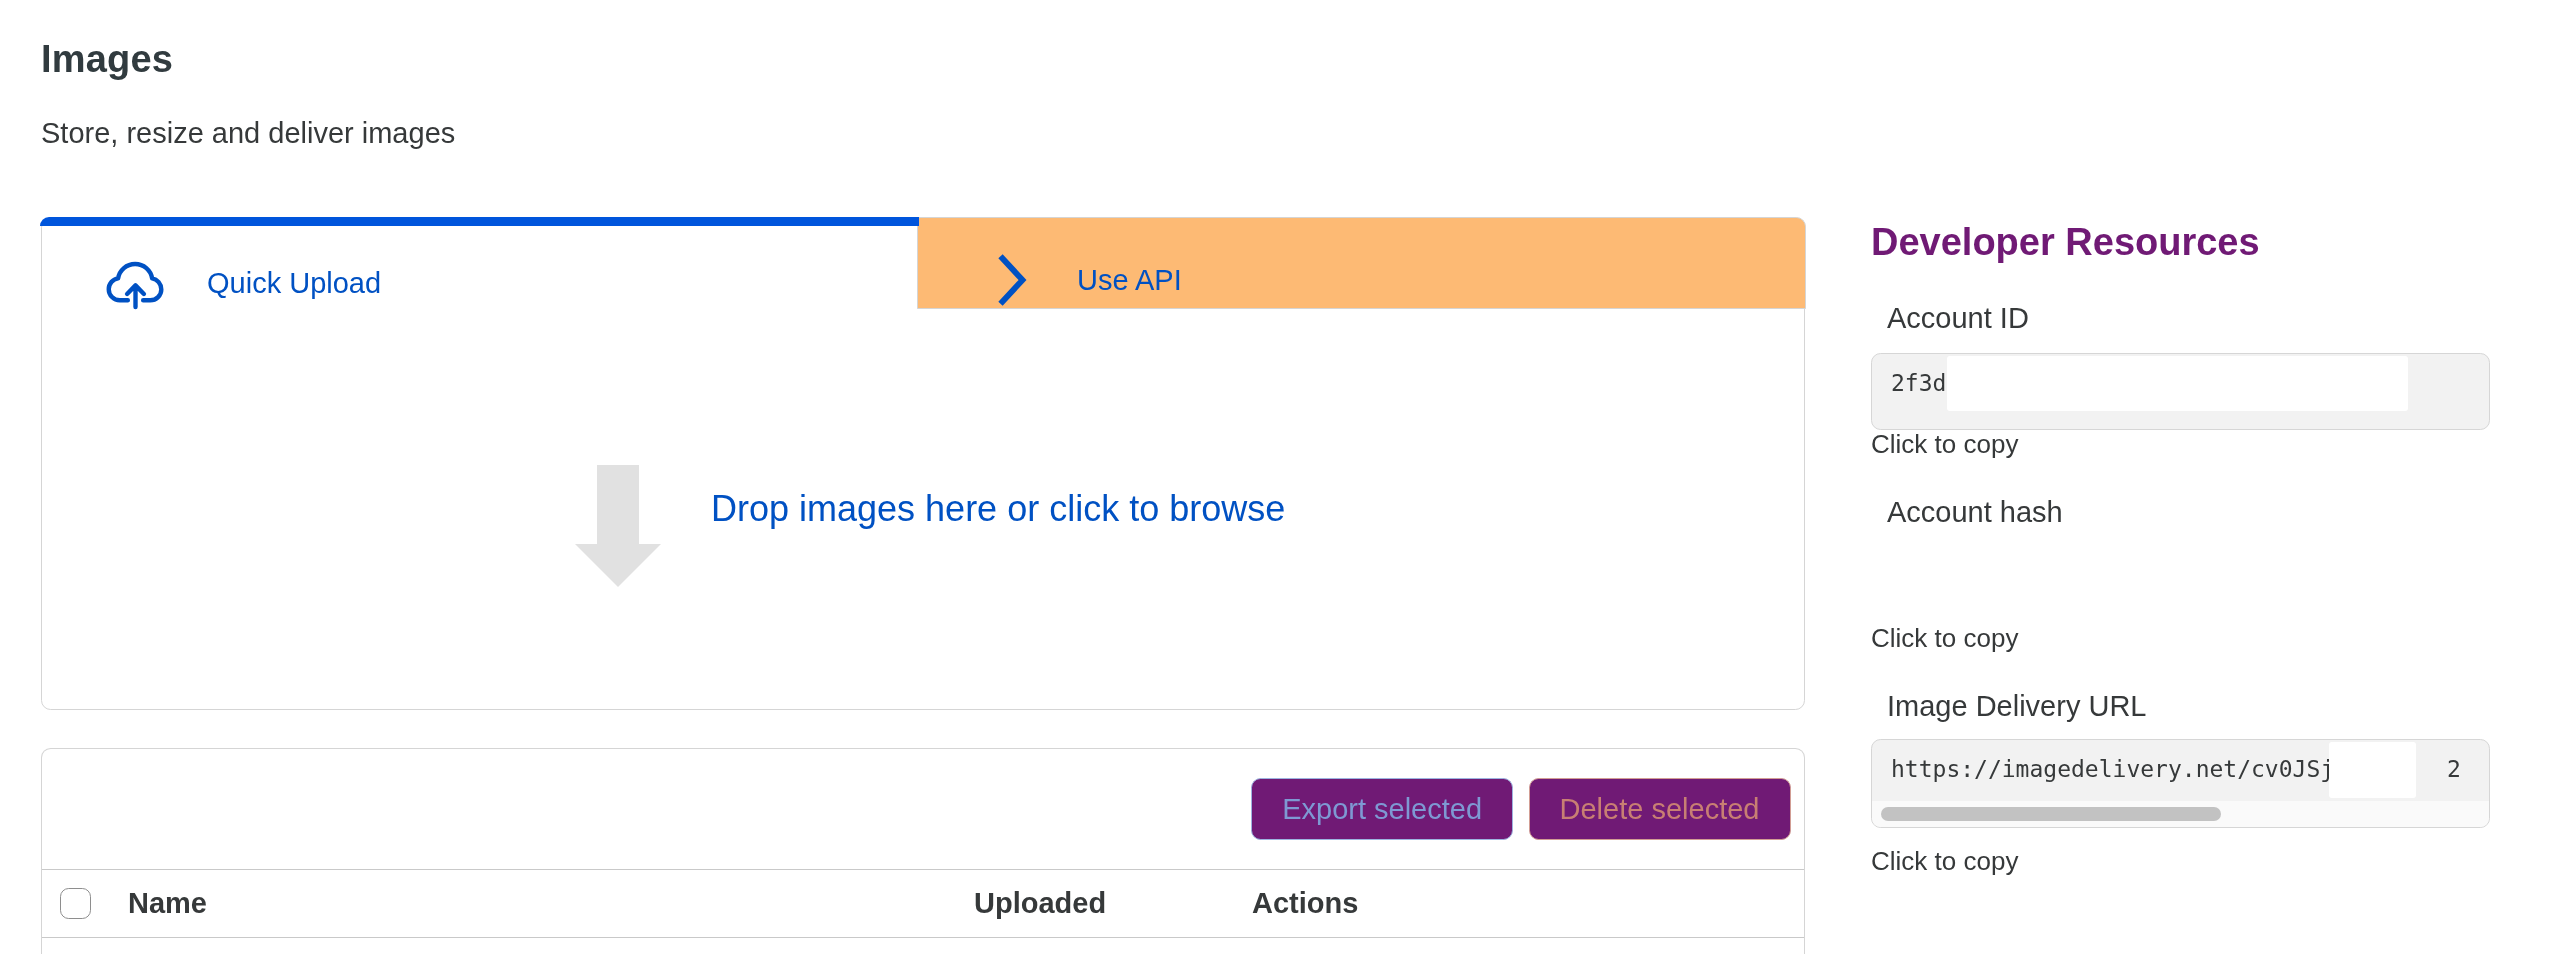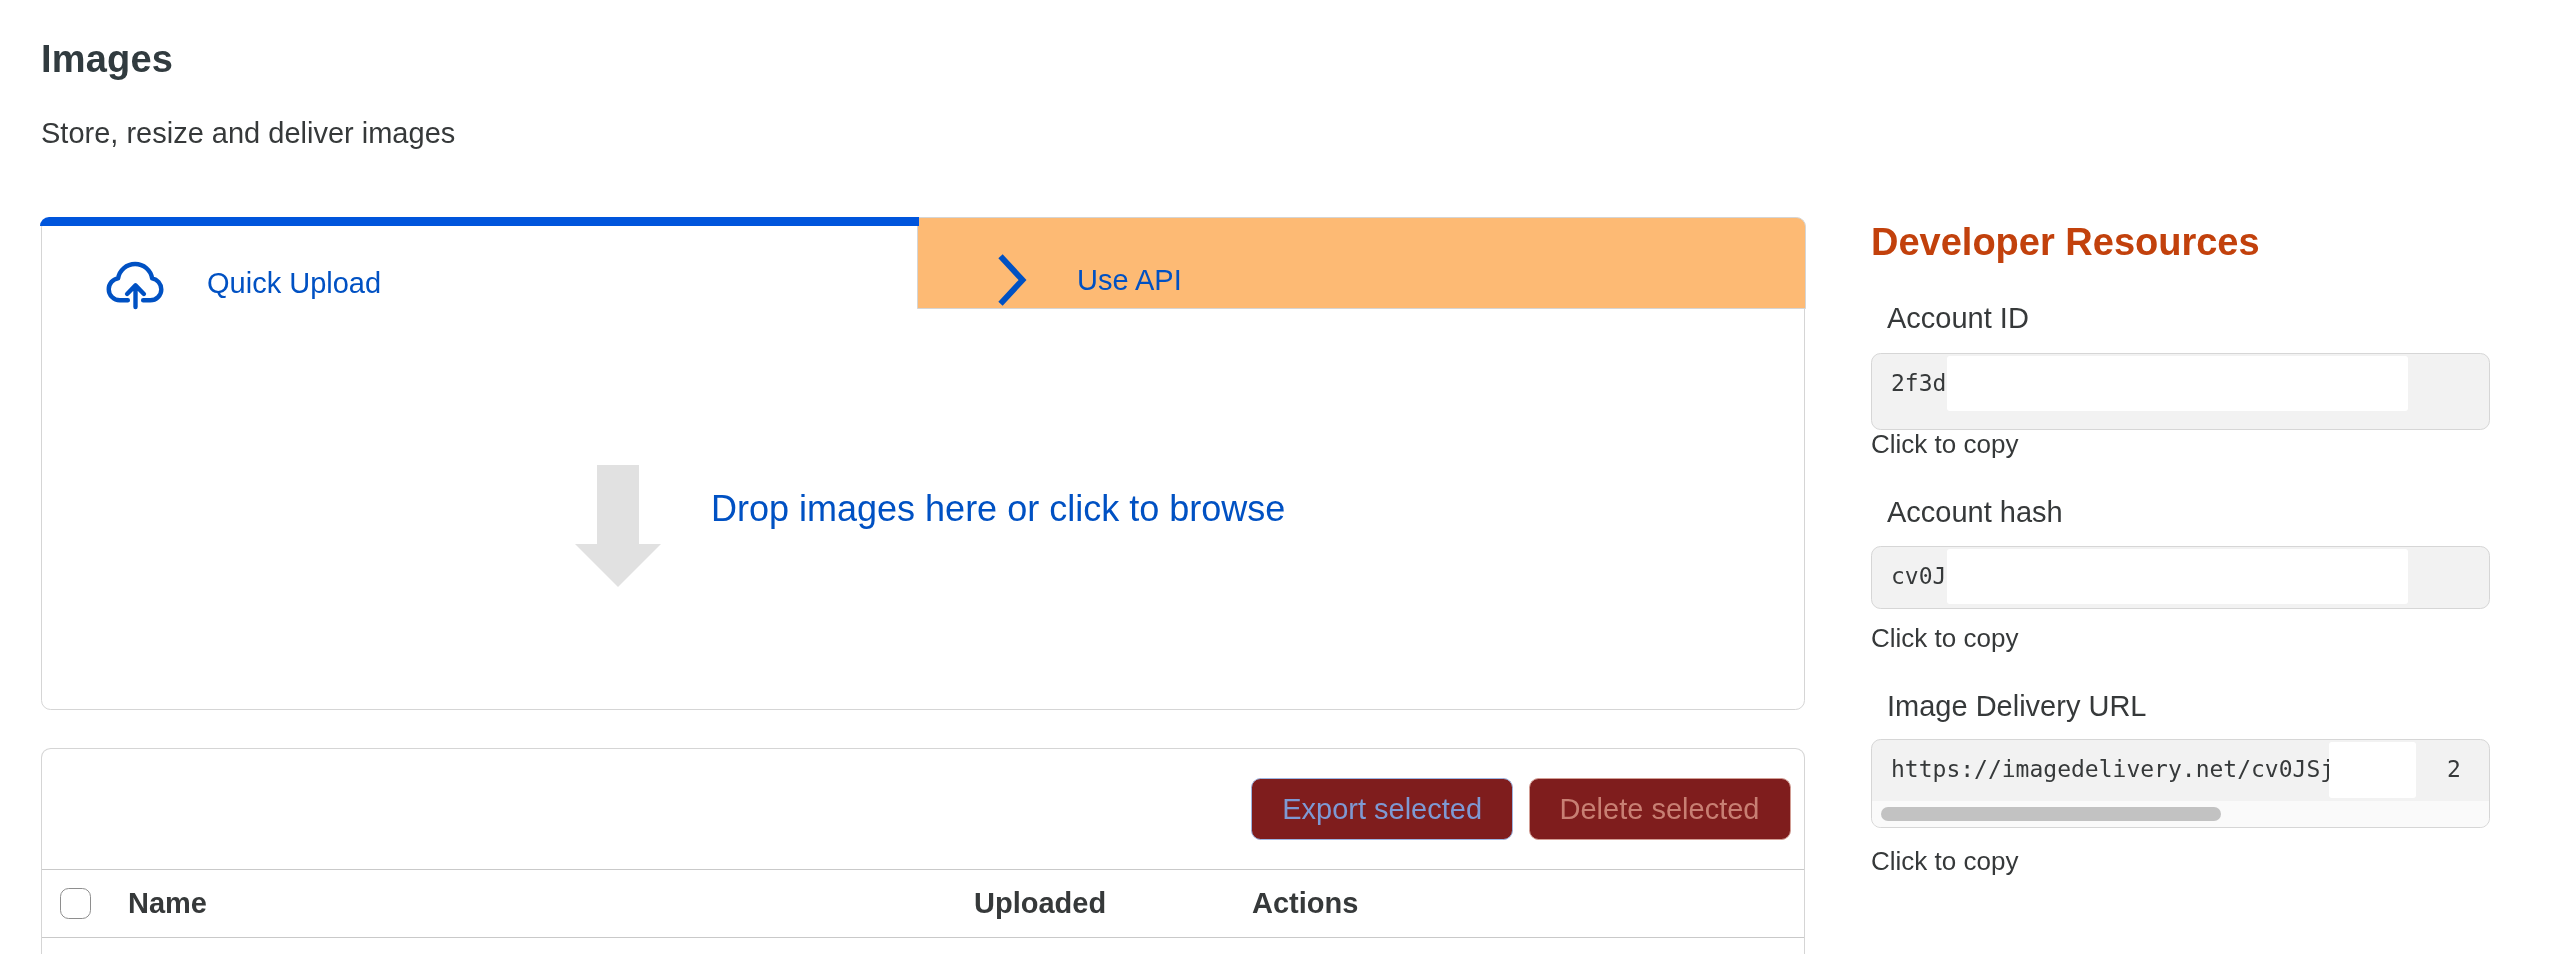--- a/index.html
+++ b/index.html
@@ -61,21 +61,21 @@
     box-sizing:border-box;border:1.9px solid #d5d5d5;border-bottom:none;
     border-radius:9.6px 9.6px 0 0;background:#fff;
   }
   .list-toolbar{
     height:120px;display:flex;align-items:center;justify-content:flex-end;
     gap:15.4px;padding-right:13.5px;border-bottom:1.9px solid #c9c9c9;
   }
   .btn{
     height:62px;min-width:262px;padding:0 25px;box-sizing:border-box;
     font-family:"Liberation Sans", sans-serif;font-size:29px;
-    background:#7f1d1d;border-radius:9.6px;cursor:pointer;
+    background:#701a75;border-radius:9.6px;cursor:pointer;
   }
   .btn-export{border:1.9px solid #9db4e0;color:#7e99d3;}
   .btn-delete{border:1.9px solid #d29d94;color:#c87f73;}
   .table-header{
     position:relative;height:67px;border-bottom:1.9px solid #c9c9c9;
   }
   .table-header .col{
     position:absolute;top:0;height:100%;display:flex;align-items:center;
     font-size:29px;font-weight:700;color:#36393a;white-space:nowrap;
   }
@@ -84,21 +84,21 @@
   .col-actions{left:1210px;text-align:center;}
   .checkbox{
     position:absolute;left:18.3px;top:18.3px;width:31px;height:31px;
     box-sizing:border-box;border:1.9px solid #8e8e8e;border-radius:8.7px;
     background:#fff;cursor:pointer;
   }
   
   .sidebar{position:absolute;left:1871px;top:221px;width:619px;height:733px;}
   .sidebar-title{
     position:absolute;left:0;top:0;margin:0;
-    font-size:38px;font-weight:700;color:#c2410c;white-space:nowrap;
+    font-size:38px;font-weight:700;color:#701a75;white-space:nowrap;
   }
   .res-label{position:absolute;left:16px;font-size:29px;color:#36393a;white-space:nowrap;}
   .res-label-1{top:81px;}
   .res-label-2{top:275px;}
   .res-label-3{top:469px;}
   .codebox{
     position:absolute;left:0;width:619px;box-sizing:border-box;
     background:#f2f2f2;border:1.9px solid #d6d6d6;border-radius:9.6px;
     overflow:hidden;cursor:pointer;
   }
@@ -182,24 +182,20 @@
   <h2 class="sidebar-title">Developer Resources</h2>
 
   <span class="res-label res-label-1">Account ID</span>
   <div class="codebox codebox-1">
     <span class="code-text">2f3d</span>
     <div class="redaction redaction-1"></div>
   </div>
   <span class="copy-hint copy-hint-1">Click to copy</span>
 
   <span class="res-label res-label-2">Account hash</span>
-  <div class="codebox codebox-2">
-    <span class="code-text">cv0J</span>
-    <div class="redaction redaction-2"></div>
-  </div>
   <span class="copy-hint copy-hint-2">Click to copy</span>
 
   <span class="res-label res-label-3">Image Delivery URL</span>
   <div class="codebox codebox-3">
     <span class="code-text">https://imagedelivery.net/cv0JSj</span>
     <div class="redaction redaction-3"></div>
     <span class="partial-char">2</span>
     <div class="scroll-track">
       <div class="scroll-thumb"></div>
     </div>

